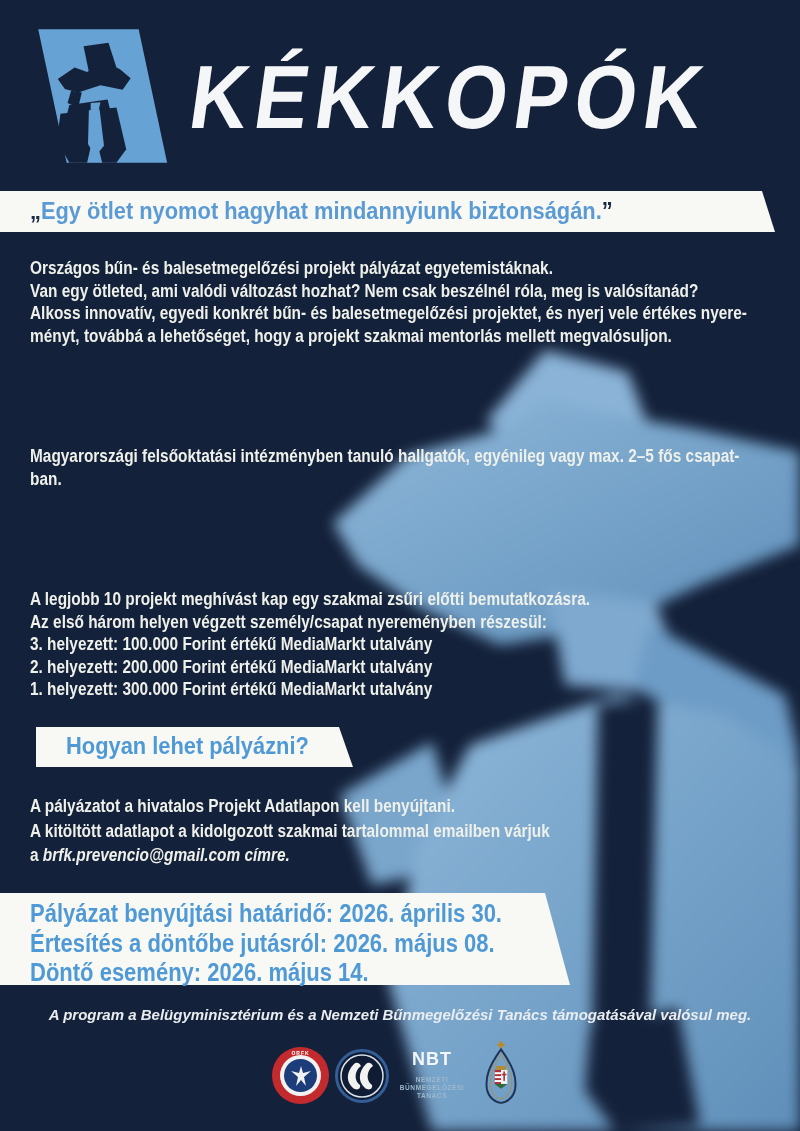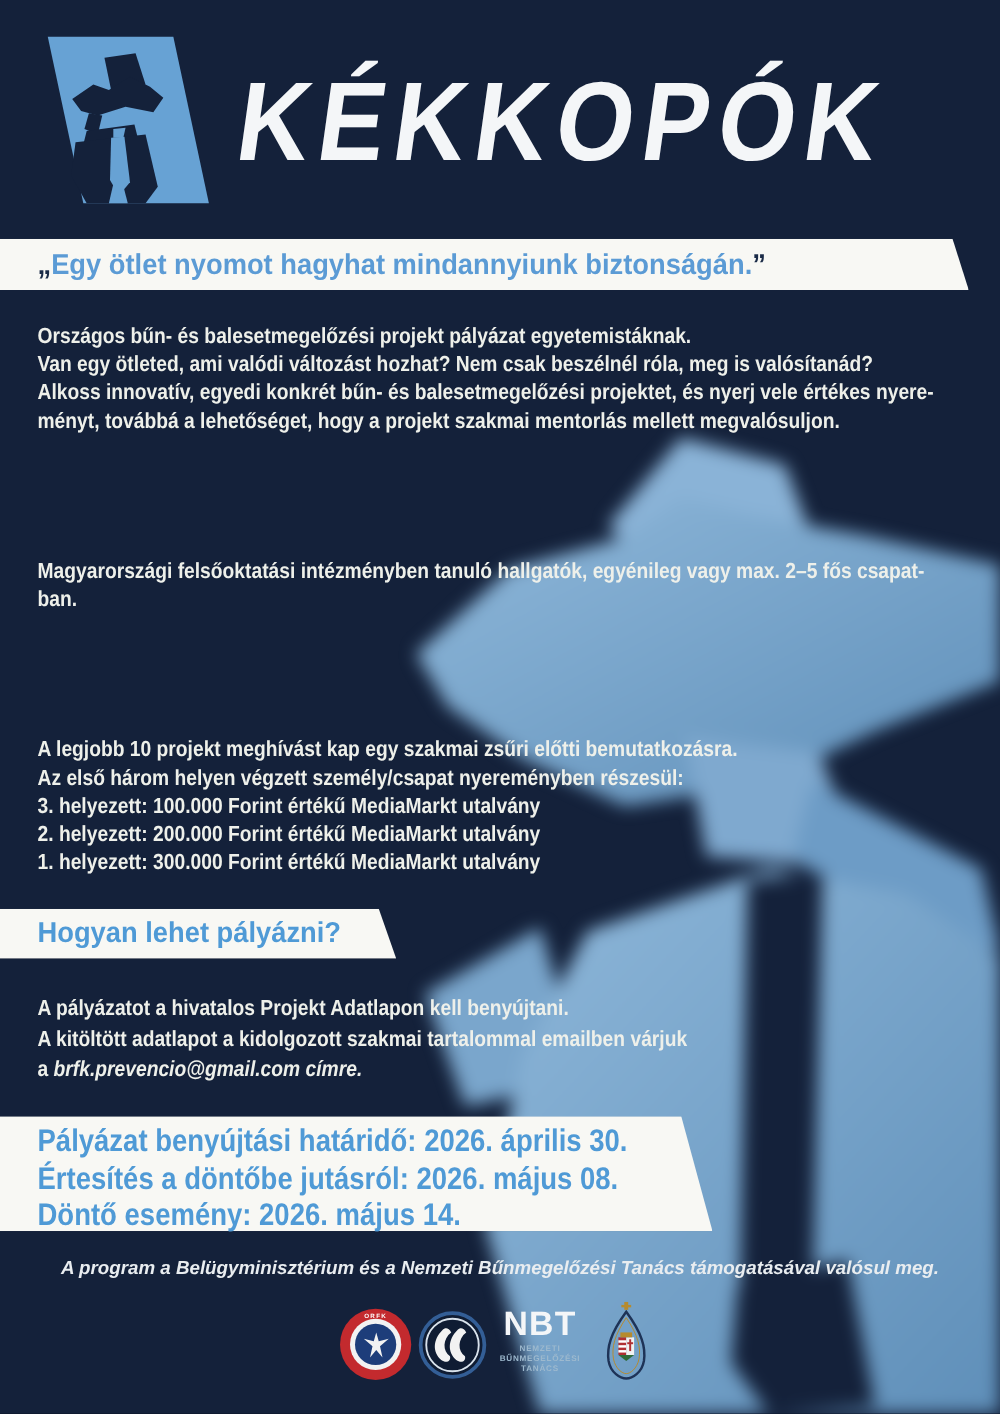--- a/index.html
+++ b/index.html
@@ -27,21 +27,21 @@
   .banner .btxt{
     position:absolute;left:30px;top:50%;transform:translateY(-52%) scaleX(.95);
     transform-origin:0 50%;white-space:nowrap;font-weight:bold;
   }
   .quote-banner{top:191px;width:775px;height:41px;
     clip-path:polygon(0 0,762px 0,775px 100%,0 100%);}
   .quote-banner .btxt{font-size:23px;color:#5b9bd5;}
   .quote-banner .qm{color:#1a2b47;}
   .h-who{top:377px;width:267px;height:41px;clip-path:polygon(0 0,253px 0,267px 100%,0 100%);}
   .h-prizes{top:520px;width:228px;height:41px;clip-path:polygon(0 0,214px 0,228px 100%,0 100%);}
-  .h-apply{top:727px;width:317px;height:40px;clip-path:polygon(0 0,303px 0,317px 100%,0 100%);}
+  .h-apply{top:727px;width:317px;height:40px;clip-path:polygon(0 0,303px 0,317px 100%,0 100%);margin-left:36px;}
   .h-who .btxt,.h-prizes .btxt,.h-apply .btxt{font-size:23px;color:#4f9ad6;}
   .deadline-banner{top:893px;width:570px;height:92px;
     clip-path:polygon(0 0,545px 0,570px 100%,0 100%);}
   
   .para{
     position:absolute;left:30px;color:#eef0ea;font-weight:bold;
     transform:scaleX(.88);transform-origin:0 0;white-space:nowrap;
   }
   .para div{font-size:17.5px;line-height:22.5px;}
   .p-intro{top:257px;}
@@ -64,21 +64,21 @@
   .logos{position:absolute;left:0;top:1040px;width:800px;height:70px;}
   .logo-orfk{position:absolute;left:272px;top:7px;width:57px;height:57px;border-radius:50%;
     background:#c32a2e;}
   .logo-orfk .ring-label{position:absolute;top:3px;left:0;width:100%;text-align:center;
     color:#fff;font-size:5px;font-weight:bold;letter-spacing:1px;}
   .logo-orfk .w{position:absolute;left:8px;top:8px;width:41px;height:41px;border-radius:50%;background:#f2f2f2;}
   .logo-orfk .b{position:absolute;left:12px;top:12px;width:33px;height:33px;border-radius:50%;background:#1d3d7a;}
   .logo-brfk{position:absolute;left:335px;top:9px;width:54px;height:54px;border-radius:50%;
     background:#0f1c33;border:3px solid #335e96;box-sizing:border-box;}
   .logo-nbt{position:absolute;left:398px;top:6px;width:68px;text-align:center;}
-  .logo-nbt .letters{color:#f4f6f8;font-weight:bold;font-size:27px;letter-spacing:1px;line-height:26px;}
+  .logo-nbt .letters{color:#f4f6f8;font-weight:bold;font-size:18px;letter-spacing:1px;line-height:26px;}
   .logo-nbt .sub{margin-top:4px;color:#9db9ce;font-size:6.5px;font-weight:bold;letter-spacing:.6px;line-height:8px;}
   .logo-crest{position:absolute;left:477px;top:0px;width:48px;height:66px;}
 </style>
 </head>
 <body>
 
 <div id="poster">
 
   <svg id="watermark" viewBox="0 0 800 1131" preserveAspectRatio="none">
     <defs>

